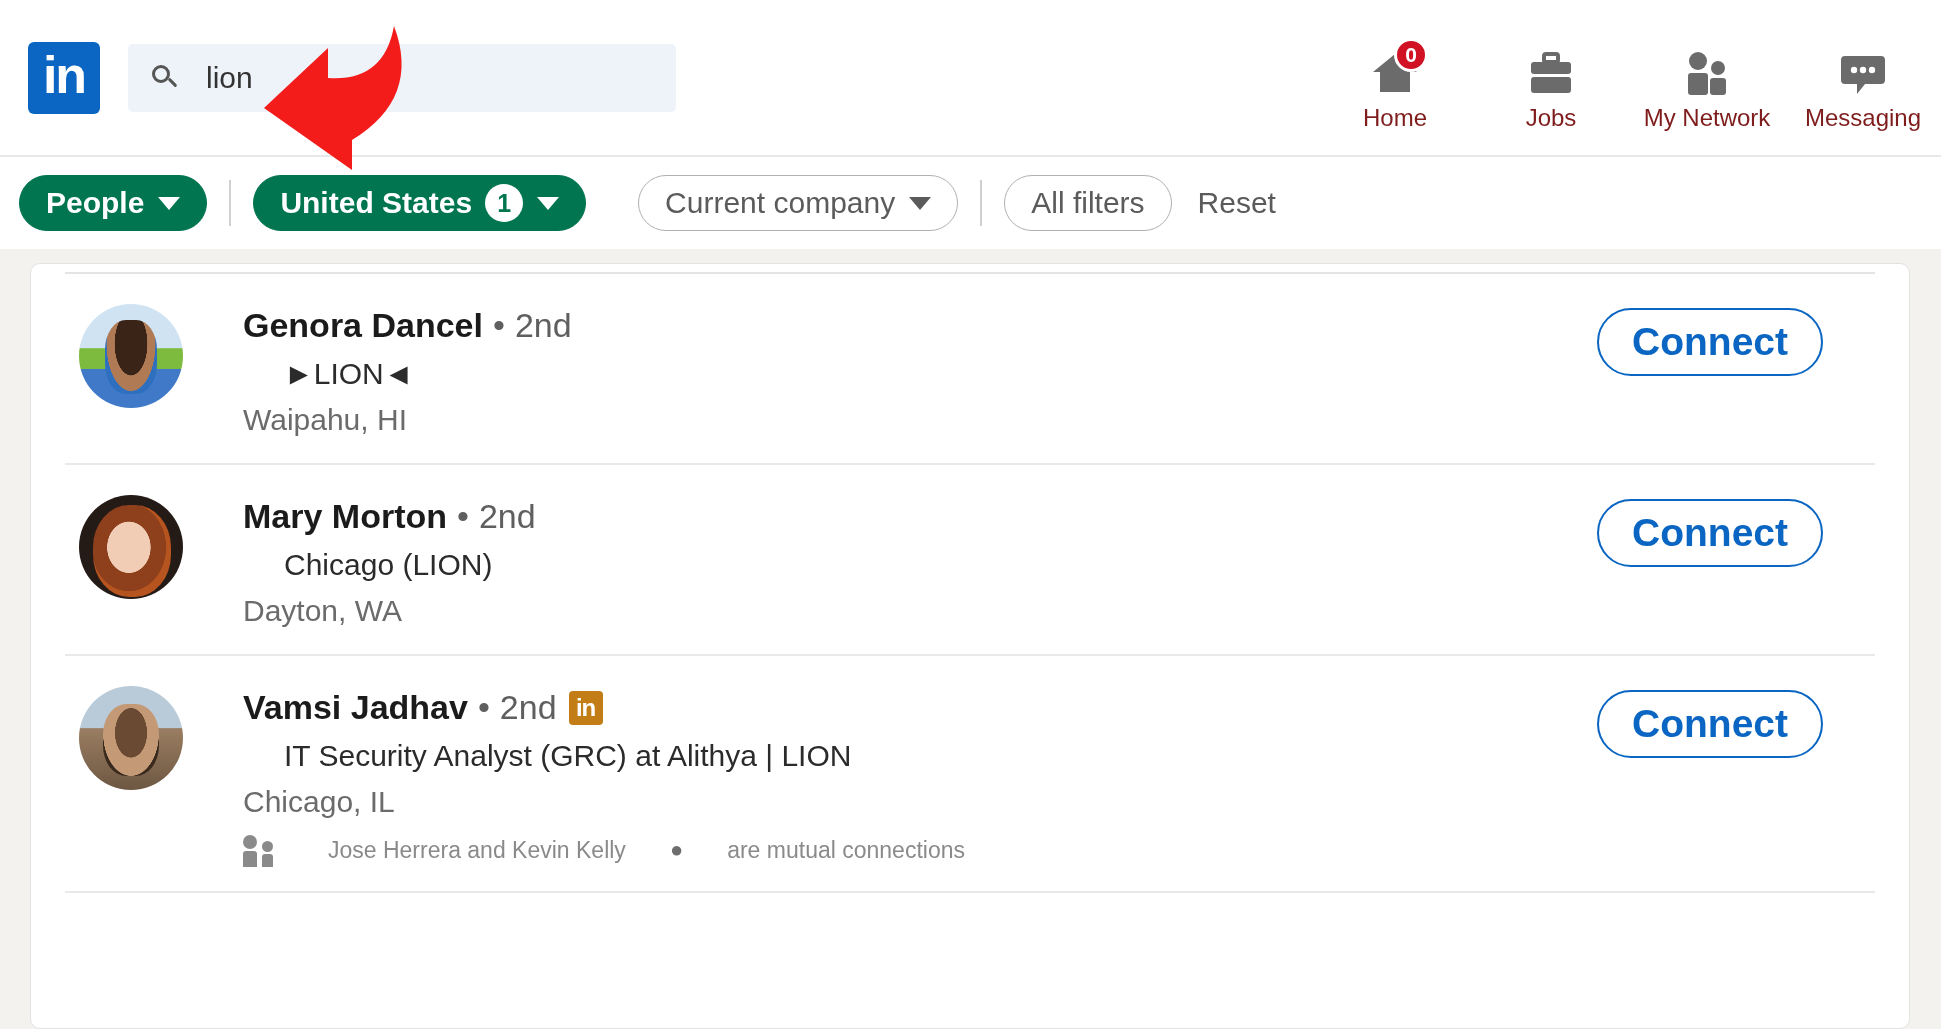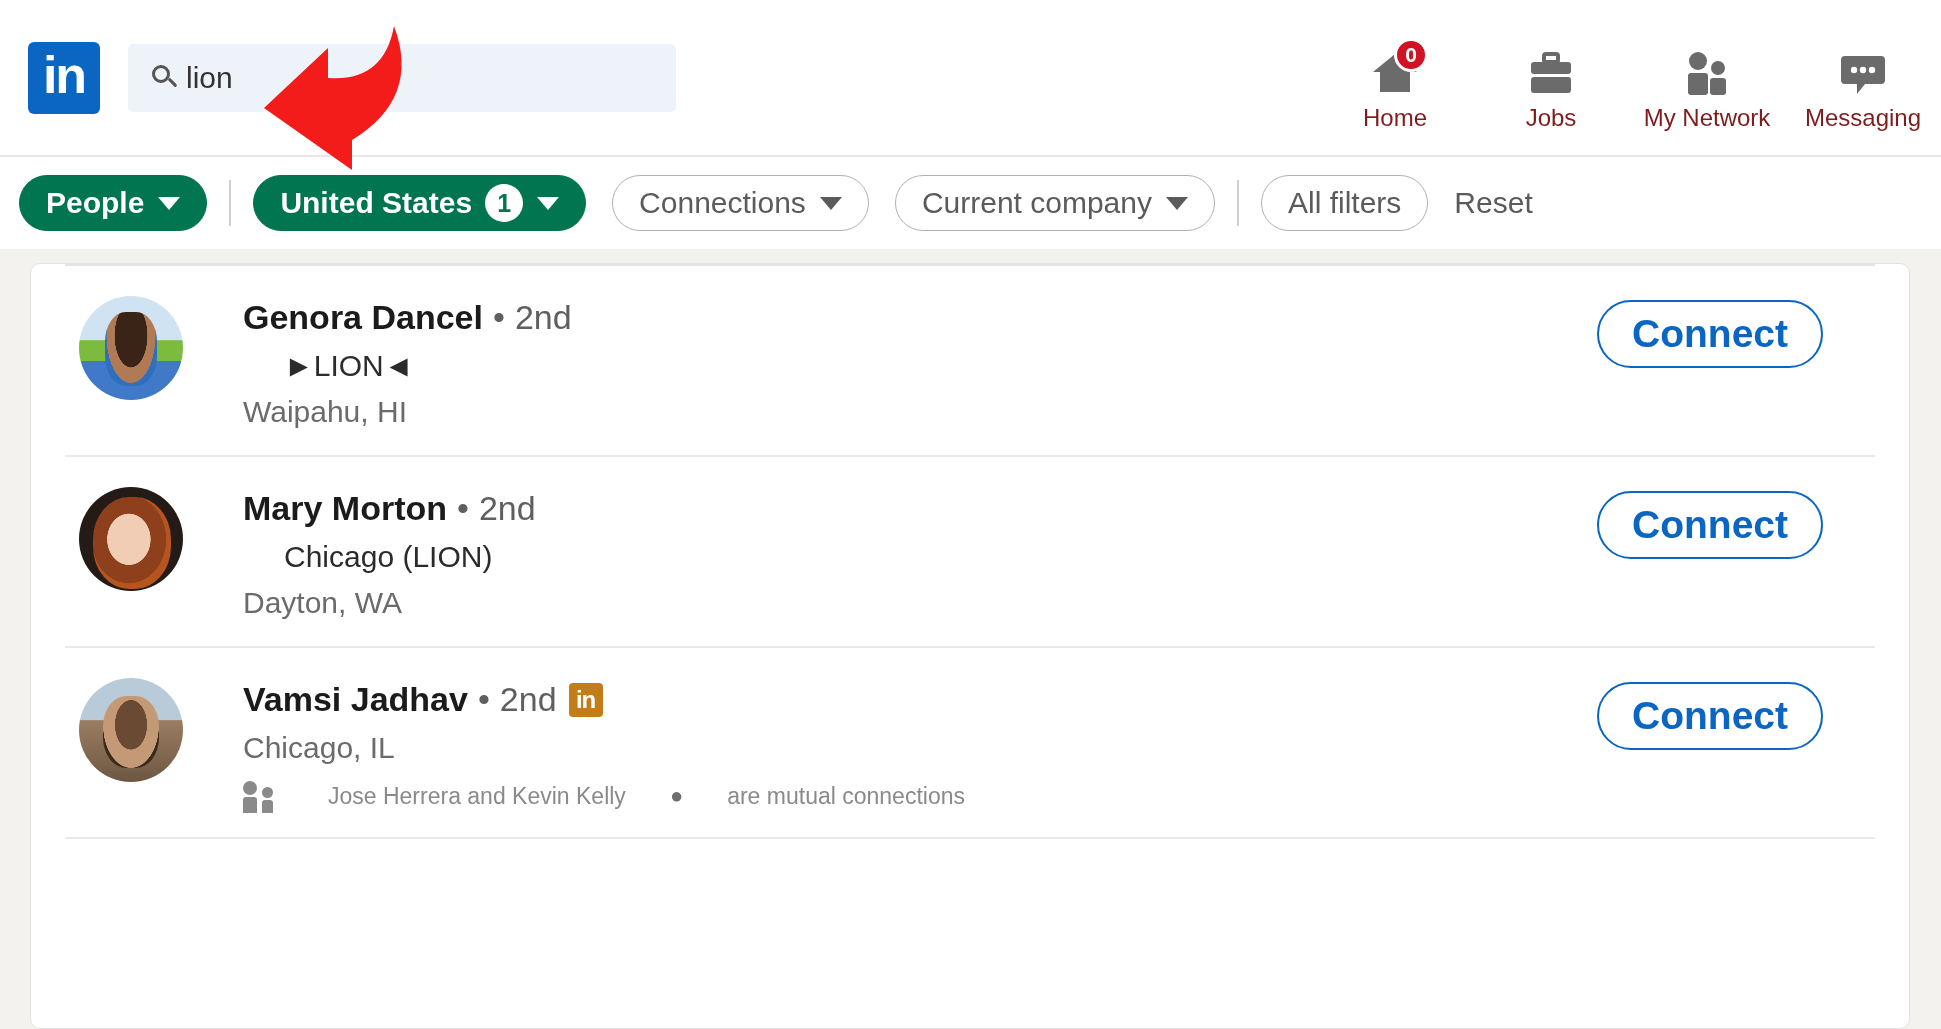--- a/index.html
+++ b/index.html
@@ -45,21 +45,21 @@
     position:absolute; left:0; top:0;
     width:18px; height:18px;
     border:3px solid #555; border-radius:50%;
   }
   .search-icon .handle{
     position:absolute; left:15px; top:16px;
     width:11px; height:3px; background:#555;
     transform:rotate(45deg); border-radius:2px;
   }
   .search-text{
-    margin-left:8px;
+    margin-left:28px;
     font-size:30px; color:#333;
     font-family:"Liberation Sans", sans-serif;
   }
 
   .nav-right{
     position:absolute; right:0; top:0;
     height:157px;
     display:flex; align-items:center;
     padding-right:0px;
   }
@@ -156,21 +156,21 @@
     height:calc(1029px - 157px - 92px);
     padding:14px 0 0 30px;
     overflow:hidden;
   }
   .results-card{
     background:#fff;
     border:1px solid #e2e2e2;
     border-radius:10px;
     width:1880px;
     height:100%;
-    padding:0 34px;
+    padding:8px 34px;
   }
   .result-row{
     display:flex;
     align-items:flex-start;
     padding:30px 0 26px 0;
     border-bottom:2px solid #e9e9e9;
     position:relative;
   }
   .avatar{
     width:104px;height:104px;
@@ -348,24 +348,20 @@
   <div class="vdiv"></div>
 
   <div class="pill green">
     <span>United States</span>
     <span class="count-chip">1</span>
     <span class="caret"></span>
   </div>
 
   <div style="width:26px"></div>
 
-  <div class="pill plain">
-    <span>Connections</span>
-    <span class="caret"></span>
-  </div>
 
   <div style="width:26px"></div>
 
   <div class="pill plain">
     <span>Current company</span>
     <span class="caret"></span>
   </div>
 
   <div class="vdiv"></div>
 
@@ -411,20 +407,21 @@
 
     <div class="result-row">
       <div class="avatar av3"></div>
       <div class="result-body">
         <div class="name-line">
           <span class="pname">Vamsi Jadhav</span>
           <span class="dot">•</span>
           <span class="degree">2nd</span>
           <span class="premium-badge">in</span>
         </div>
+        <div class="headline">IT Security Analyst (GRC) at Alithya | LION</div>
         <div class="location">Chicago, IL</div>
         <div class="mutual">
           <span class="mutual-icon">
             <i class="mi-h1"></i>
               <i class="mi-b1"></i>
               <i class="mi-h2"></i>
               <i class="mi-b2"></i>
           </span>
           <span>Jose Herrera and Kevin Kelly</span>
           <span class="bubble-glyph">●</span>

